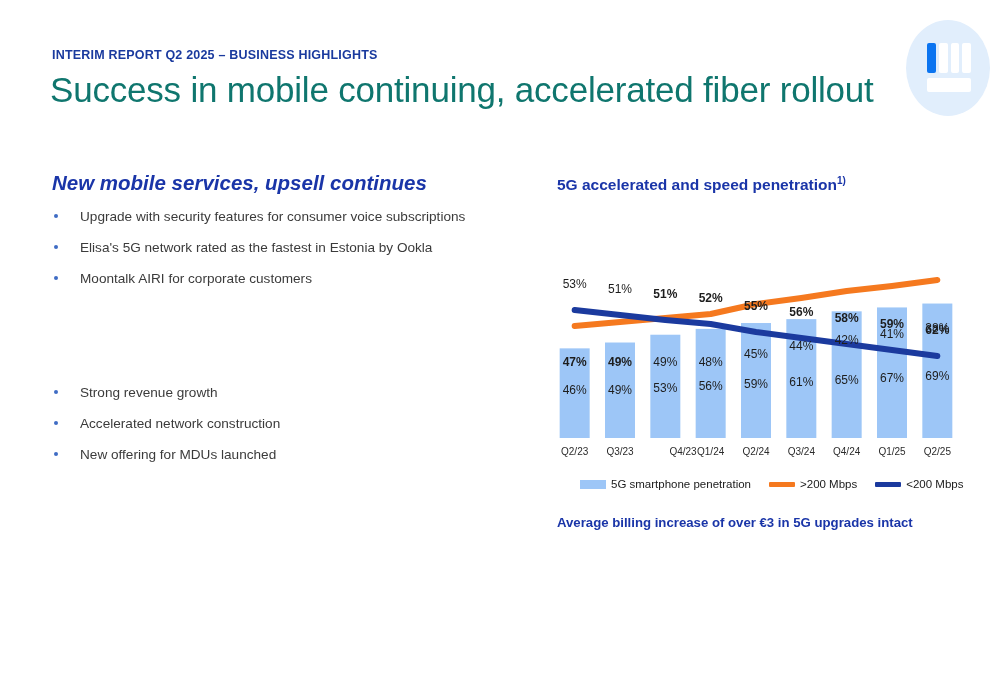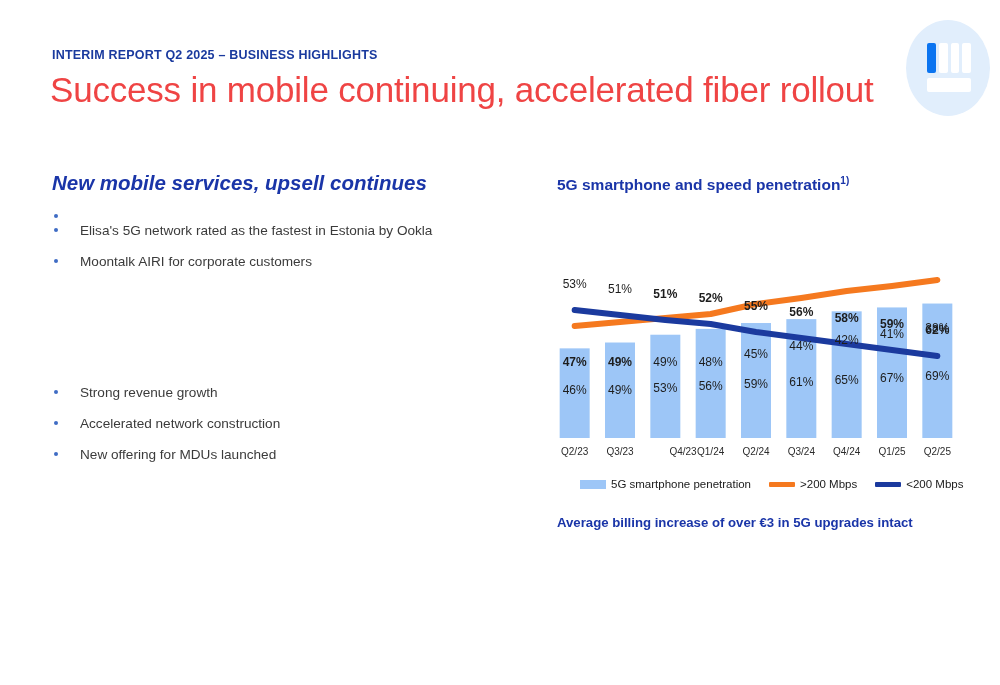--- a/index.html
+++ b/index.html
@@ -30,21 +30,21 @@
     letter-spacing: 0.2px;
     color: #1a3a9e;
     white-space: nowrap;
   }
   .slide-title {
     position: absolute;
     left: 50px;
     top: 70px;
     font-size: 35px;
     font-weight: 400;
-    color: #ef4444;
+    color: #0f766e;
     white-space: nowrap;
     letter-spacing: -0.2px;
   }
 
   
   .badge {
     position: absolute;
     left: 906px;
     top: 20px;
     width: 84px;
@@ -247,32 +247,32 @@
       <span class="hl"></span>
         <span></span>
         <span></span>
         <span></span>
     </div>
     <div class="badge-strip"></div>
   </div>
 
   <div class="section-heading" id="heading-mobile">New mobile services, upsell continues</div>
   <ul class="bullet-list" id="bullets-mobile">
-    <li><span class="dot"></span></li>
+    <li><span class="dot"></span><span>Upgrade with security features for consumer voice subscriptions</span></li>
     <li><span class="dot"></span><span>Elisa's 5G network rated as the fastest in Estonia by Ookla</span></li>
     <li><span class="dot"></span><span>Moontalk AIRI for corporate customers</span></li>
   </ul>
 
   <ul class="bullet-list" id="bullets-fiber">
     <li><span class="dot"></span><span>Strong revenue growth</span></li>
     <li><span class="dot"></span><span>Accelerated network construction</span></li>
     <li><span class="dot"></span><span>New offering for MDUs launched</span></li>
   </ul>
 
-  <div class="chart-title"><span>5G smartphone and speed penetration</span><sup>1)</sup></div>
+  <div class="chart-title"><span>5G accelerated and speed penetration</span><sup>1)</sup></div>
 
   <div id="chart-area">
     <svg id="chart-svg" width="408" height="180" viewBox="0 0 408 180">
         <rect x="7.666666666666668" y="90.35897435897436" width="30" height="89.64102564102564" fill="#9dc6f7"></rect>
         <rect x="53" y="84.51282051282051" width="30" height="95.48717948717949" fill="#9dc6f7"></rect>
         <rect x="98.33333333333334" y="76.71794871794872" width="30" height="103.28205128205128" fill="#9dc6f7"></rect>
         <rect x="143.66666666666666" y="70.87179487179488" width="30" height="109.12820512820512" fill="#9dc6f7"></rect>
         <rect x="189" y="65.02564102564102" width="30" height="114.97435897435898" fill="#9dc6f7"></rect>
         <rect x="234.33333333333334" y="61.128205128205124" width="30" height="118.87179487179488" fill="#9dc6f7"></rect>
         <rect x="279.6666666666667" y="53.33333333333334" width="30" height="126.66666666666666" fill="#9dc6f7"></rect>

